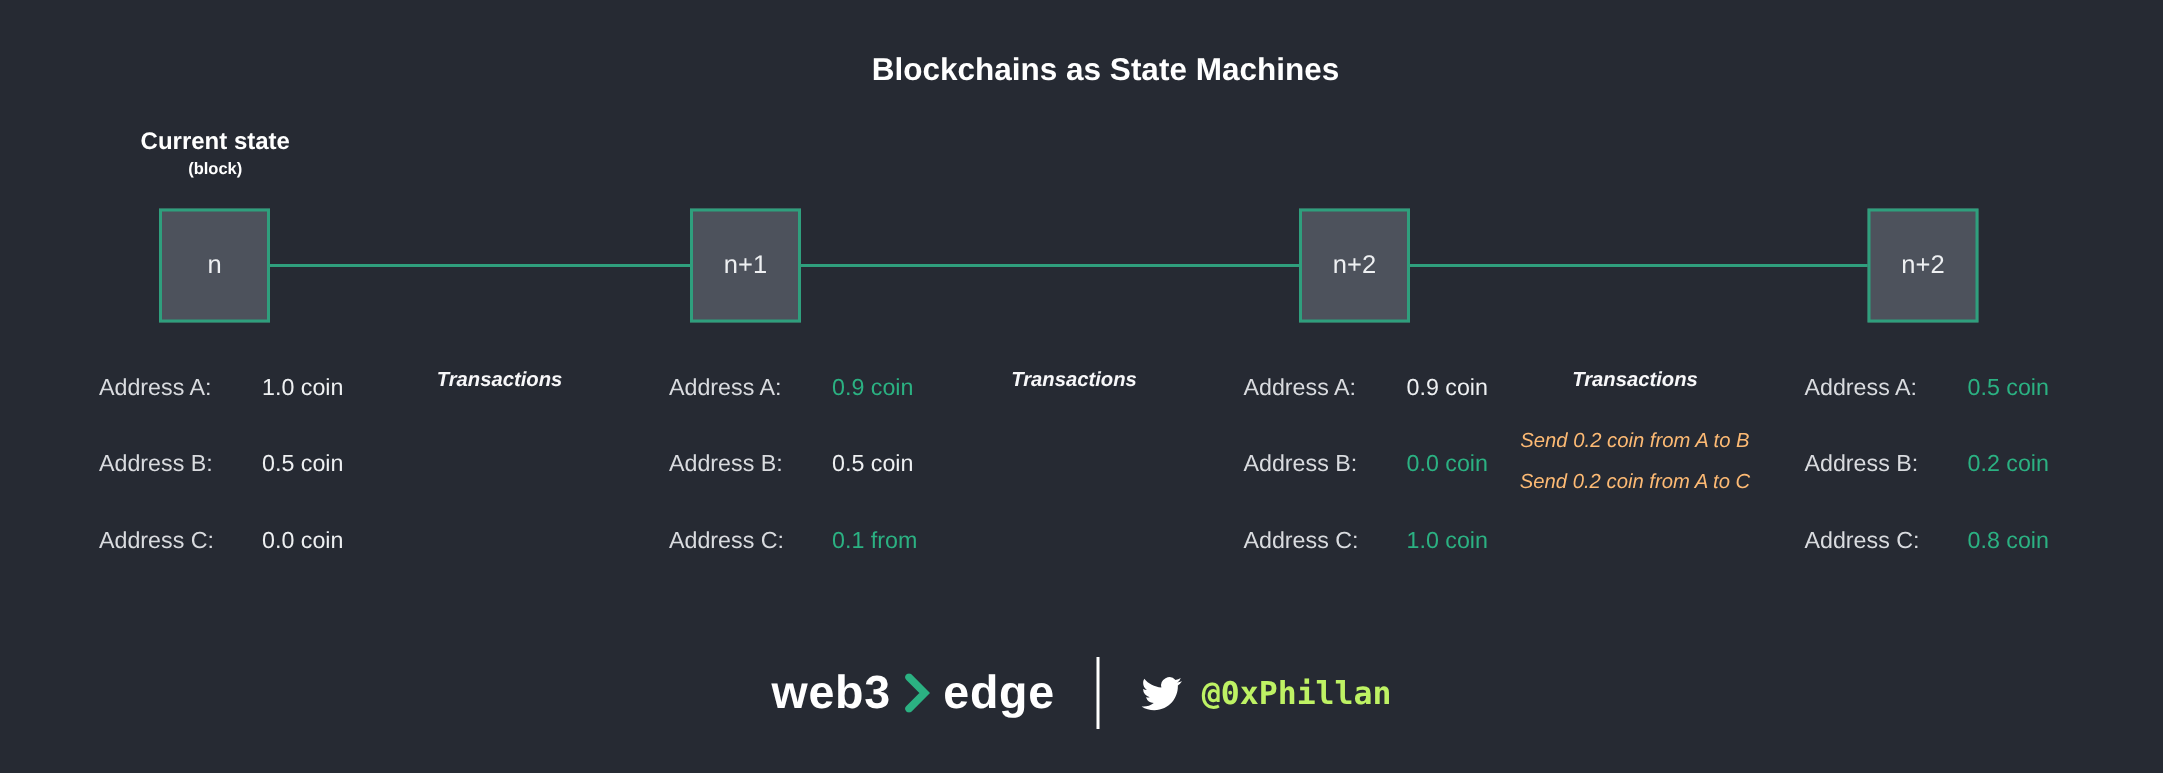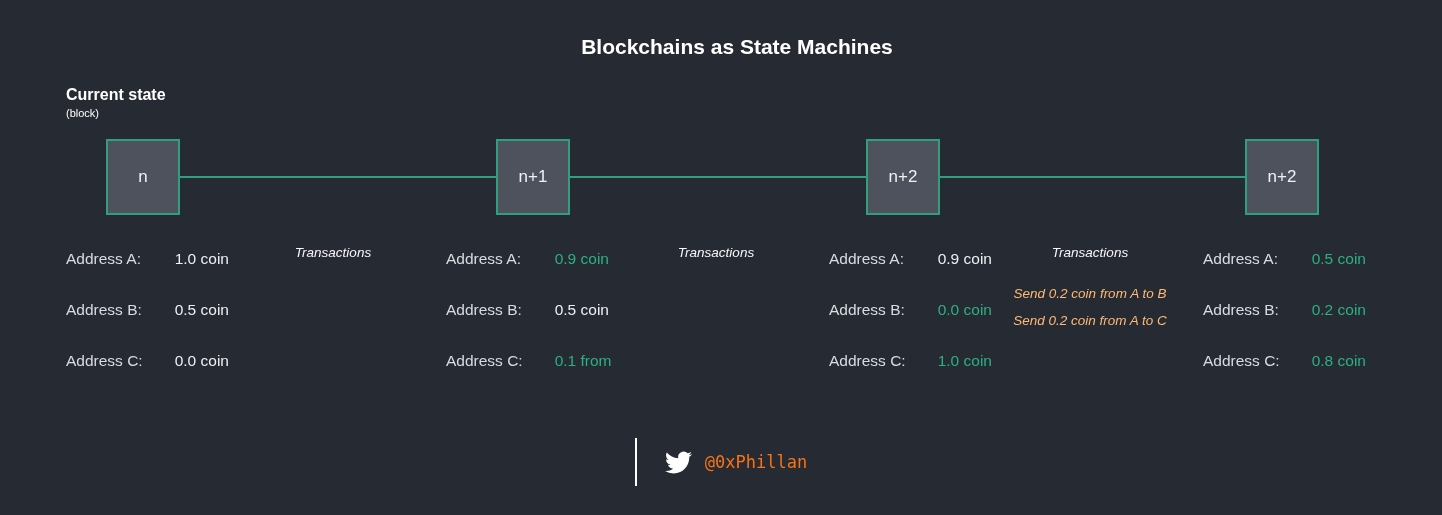--- a/index.html
+++ b/index.html
@@ -10,57 +10,57 @@
     position: relative;
     overflow: hidden;
   }
   .title {
     position: absolute; top: 35px; left: 16px; width: 100%;
     text-align: center; color: #ffffff;
     font-size: 21px; font-weight: bold;
   }
   .current-state {
     position: absolute; top: 86px; left: 66px; width: 155px;
-    text-align: left; color: #ffffff;
+    text-align: center; color: #ffffff;
   }
   .current-state .l1 { font-size: 16px; font-weight: bold; }
-  .current-state .l2 { font-size: 11px; font-weight: normal; margin-top: 3px; }
+  .current-state .l2 { font-size: 11px; font-weight: bold; margin-top: 3px; }
 
   .connector {
     position: absolute; top: 176px; left: 180px;
     width: 1066px; height: 2px; background: #2f9f7d; z-index: 1;
   }
   .block {
     position: absolute; top: 139px; width: 74px; height: 76px;
     background: #4d525c; border: 2px solid #2f9f7d; box-sizing: border-box;
     display: flex; align-items: center; justify-content: center;
     color: #eef0f2; font-size: 17px; z-index: 2;
   }
-  .block0 { left: 106px; } .block1 { left: 496px; }
+  .block0 { left: 106px; } .block1 { left: 460px; }
   .block2 { left: 866px; } .block3 { left: 1245px; }
 
   .state {
     position: absolute; top: 249px;
     display: grid; grid-template-columns: auto auto;
     column-gap: 17px; row-gap: 18px;
     font-size: 15.5px; line-height: 19px; gap: 32px;
   }
   .state .lbl { color: #d9dbdf; white-space: nowrap; }
   .state .val { color: #eef0f2; white-space: nowrap; }
   .state .val.green { color: #2bb182; }
   .state0 { left: 66px; } .state1 { left: 446px; }
   .state2 { left: 829px; } .state3 { left: 1203px; }
 
   .tx {
     position: absolute; top: 245px; width: 240px; height: 108px;
     display: flex; flex-direction: column; align-items: center;
   }
   .tx .heading {
     color: #f7f7f9; font-size: 13.5px;
-    font-weight: normal; font-style: italic;
+    font-weight: bold; font-style: italic;
   }
   .tx .lines {
     flex: 1; display: flex; flex-direction: column;
     justify-content: center; align-items: center; gap: 12px;
   }
   .tx .line {
     color: #fdba74; font-size: 13.5px; font-style: italic;
     white-space: nowrap;
   }
   .tx0 { left: 213px; } .tx1 { left: 596px; } .tx2 { left: 970px; }
@@ -70,22 +70,22 @@
     display: flex; align-items: center; justify-content: center; gap: 28px;
   }
   .brand {
     display: flex; align-items: center;
     color: #ffffff; font-weight: bold; font-size: 31px; letter-spacing: 0.5px;
   }
   .brand .chev { margin: 0 9px; display: flex; align-items: center; }
   .divider { width: 2px; height: 48px; background: #ffffff; }
   .twitter { display: flex; align-items: center; gap: 13px; }
   .handle {
-    color: #f97316; font-family: "DejaVu Sans Mono", monospace;
-    font-size: 17px; font-weight: 400;
+    color: #bef264; font-family: "DejaVu Sans Mono", monospace;
+    font-size: 21px; font-weight: 700;
   }
 </style>
 </head>
 <body>
 
 <div>
 
   <div class="title">Blockchains as State Machines</div>
 
   <div class="current-state">
@@ -154,20 +154,29 @@
 
   <div class="tx tx2">
     <div class="heading">Transactions</div>
     <div class="lines">
       <div class="line">Send 0.2 coin from A to B</div>
       <div class="line">Send 0.2 coin from A to C</div>
     </div>
   </div>
 
   <div class="footer">
+    <div class="brand">
+      <span>web3</span>
+      <span class="chev">
+        <svg width="17" height="26" viewBox="0 0 17 26">
+          <path d="M3 2.5 L13.5 13 L3 23.5" stroke="#2bb182" stroke-width="5" fill="none" stroke-linecap="round" stroke-linejoin="miter"></path>
+        </svg>
+      </span>
+      <span>edge</span>
+    </div>
     <div class="divider"></div>
     <div class="twitter">
       <span style="display:flex;align-items:center;">
         <svg width="27" height="27" viewBox="0 0 24 24" fill="#ffffff">
           <path d="M23.953 4.57a10 10 0 01-2.825.775 4.958 4.958 0 002.163-2.723c-.951.555-2.005.959-3.127 1.184a4.92 4.92 0 00-8.384 4.482C7.69 8.095 4.067 6.13 1.64 3.162a4.822 4.822 0 00-.666 2.475c0 1.71.87 3.213 2.188 4.096a4.904 4.904 0 01-2.228-.616v.06a4.923 4.923 0 003.946 4.827 4.996 4.996 0 01-2.212.085 4.936 4.936 0 004.604 3.417 9.867 9.867 0 01-6.102 2.105c-.39 0-.779-.023-1.17-.067a13.995 13.995 0 007.557 2.209c9.053 0 13.998-7.496 13.998-13.985 0-.21 0-.42-.015-.63A9.935 9.935 0 0024 4.59z"></path>
         </svg>
       </span>
       <span class="handle">@0xPhillan</span>
     </div>
   </div>

